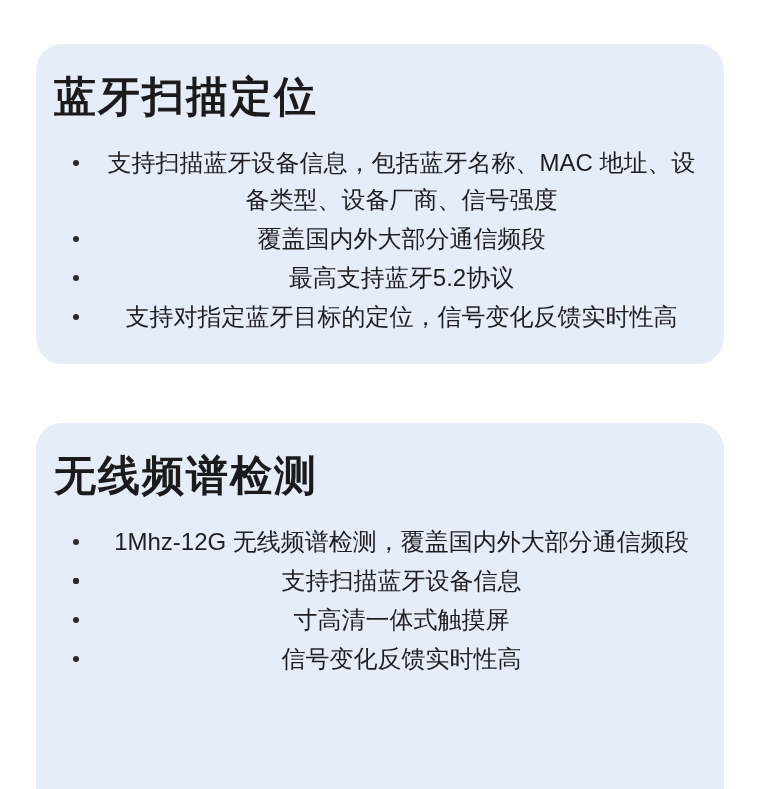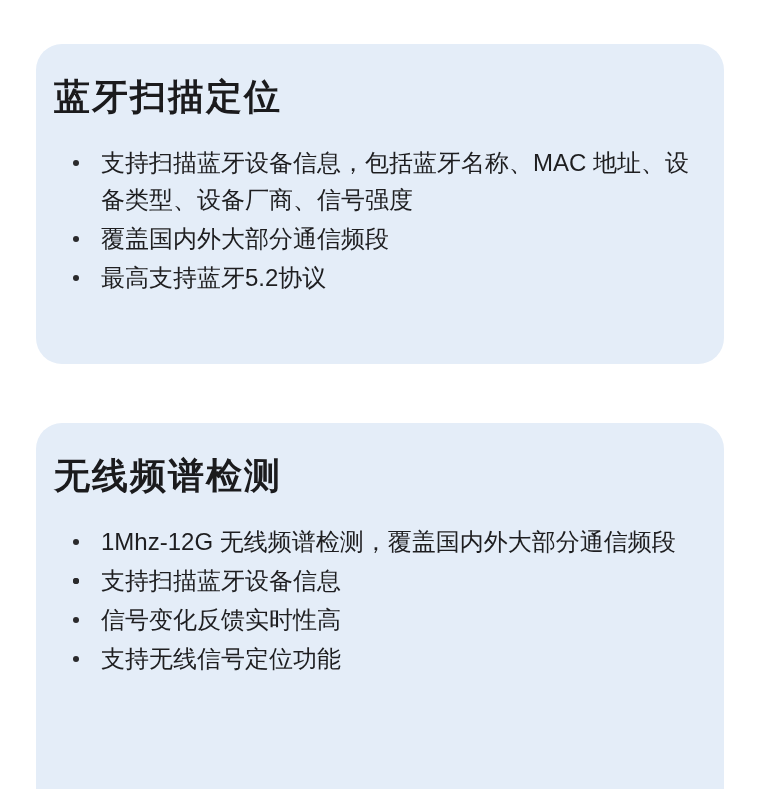--- a/index.html
+++ b/index.html
@@ -21,30 +21,31 @@
     background: #e4edf8;
     border-radius: 26px;
     box-sizing: border-box;
     padding: 24px 18px 0 16px;
   }
   .card-1 { top: 44px;  height: 320px; }
   .card-2 { top: 423px; height: 405px; }
   .card-title {
     margin: 0;
     padding: 4px 0 0 2px;
-    font-size: 36px;
+    font-size: 42px;
     line-height: 50px;
     font-weight: 700;
     letter-spacing: 2px;
     color: #1b1b1d;
   }
   .bullet-list {
     margin: 22px 0 0 0;
     padding: 0;
     list-style: none;
+    text-align: center;
   }
   .bullet-item {
     position: relative;
     padding-left: 49px;
     padding-right: 4px;
     font-size: 24px;
     line-height: 37px;
     color: #1e1e20;
     margin-bottom: 2px;
   }
@@ -69,39 +70,43 @@
       <span>支持扫描蓝牙设备信息，包括蓝牙名称、MAC 地址、设备类型、设备厂商、信号强度</span>
     </li>
     <li class="bullet-item">
       <span class="bullet-dot"></span>
       <span>覆盖国内外大部分通信频段</span>
     </li>
     <li class="bullet-item">
       <span class="bullet-dot"></span>
       <span>最高支持蓝牙5.2协议</span>
     </li>
+    <li class="bullet-item">
+      <span class="bullet-dot"></span>
+      <span>支持对指定蓝牙目标的定位，信号变化反馈实时性高</span>
+    </li>
   </ul>
 </section>
 
 <section class="feature-card card-2">
   <h2 class="card-title">无线频谱检测</h2>
   <ul class="bullet-list">
     <li class="bullet-item">
       <span class="bullet-dot"></span>
       <span>1Mhz-12G 无线频谱检测，覆盖国内外大部分通信频段</span>
     </li>
     <li class="bullet-item">
       <span class="bullet-dot"></span>
     </li>
     <li class="bullet-item">
       <span class="bullet-dot"></span>
       <span>支持扫描蓝牙设备信息</span>
     </li>
     <li class="bullet-item">
       <span class="bullet-dot"></span>
-      <span>信号变化反馈实时性高</span>
+      <span>寸高清一体式触摸屏</span>
     </li>
     <li class="bullet-item">
       <span class="bullet-dot"></span>
-      <span>支持无线信号定位功能</span>
+      <span>信号变化反馈实时性高</span>
     </li>
   </ul>
 </section>
 
 </body></html>

